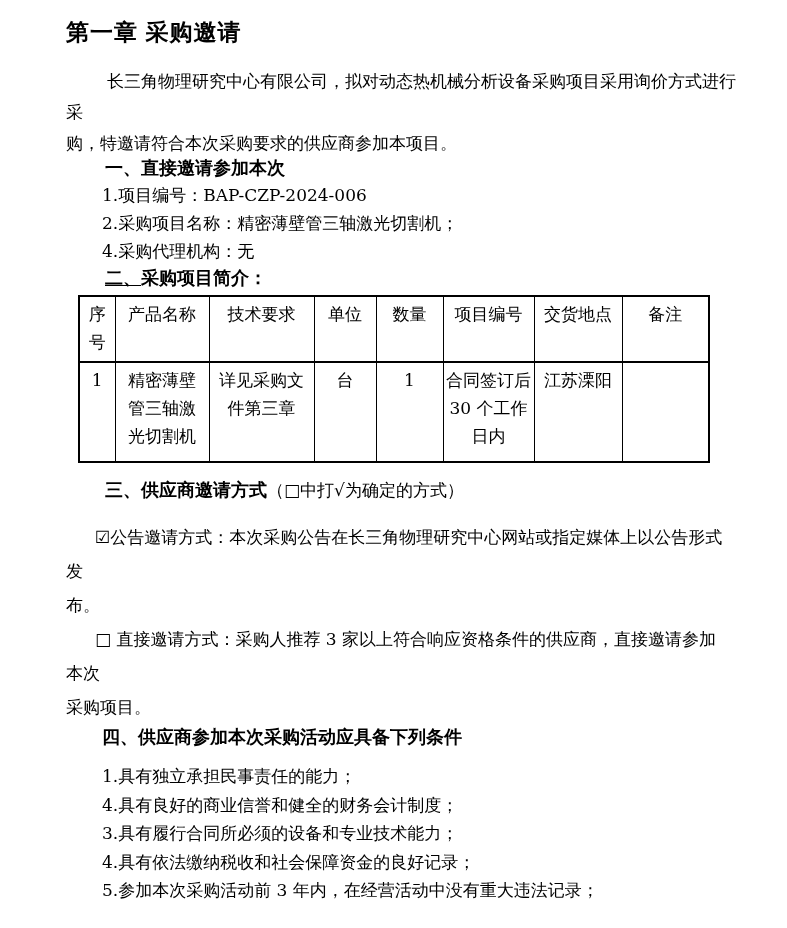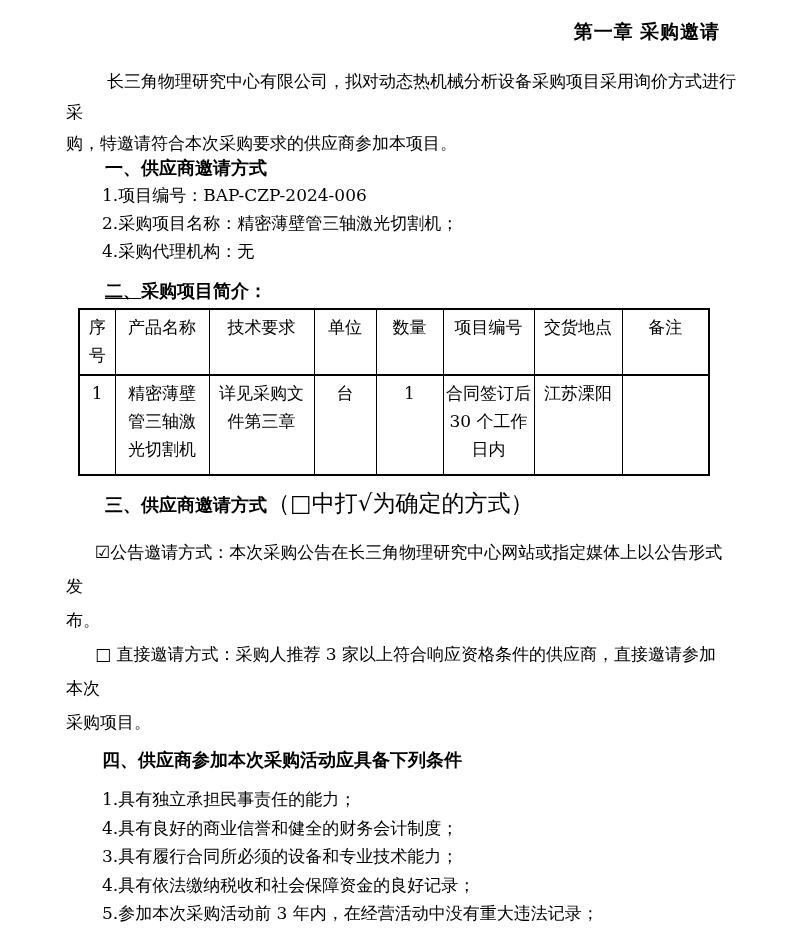--- a/index.html
+++ b/index.html
@@ -7,43 +7,43 @@
     width: 787px; height: 928px;
     background: #ffffff; color: #000000;
     font-family: "DejaVu Serif", "Liberation Serif", serif;
     font-size: 17px;
     overflow: hidden;
   }
   .page { padding: 8px 47px 0 66px; }
 
   .doc-title {
     font-family: "Liberation Sans", "DejaVu Sans", sans-serif;
-    font-size: 19px; font-weight: 700;
-    text-align: right; letter-spacing: 1px;
+    font-size: 23px; font-weight: 700;
+    text-align: left; letter-spacing: 1px;
     margin: 6px 20px 0 0; line-height: 36px;
   }
 
   .intro {
     margin: 16px 0 0 0; line-height: 31px;
     text-indent: 41px; white-space: pre-line;
   }
 
   .sec-heading {
     font-family: "Liberation Sans", "DejaVu Sans", sans-serif;
     font-size: 18px; font-weight: 700;
     margin: 0 0 0 39px; line-height: 26px;
   }
   .sec-heading .note {
     font-family: "DejaVu Serif", "Liberation Serif", serif;
-    font-weight: 400; font-size: 23px;
+    font-weight: 400; font-size: 17px;
   }
   #heading-1 { margin-top: -4px; }
-  #heading-2 { margin-top: 13px; }
+  #heading-2 { }
   #heading-3 { margin-top: 14px; }
-  #heading-4 { margin-top: 8px; margin-left: 36px; }
+  #heading-4 { margin-left: 36px; }
   .underline { text-decoration: underline; }
 
   .num-list { list-style: none; margin: 0; padding: 0 0 0 36px; }
   .num-list li { line-height: 28px; }
   .list2 { margin-top: 12px; }
   .list2 li { line-height: 28.5px; }
 
   table.doc-table {
     border-collapse: collapse; table-layout: fixed;
     width: 630px; margin: 4px 0 0 12px;
@@ -70,21 +70,21 @@
 </head>
 <body>
 
 <div class="page">
 
   <h1 class="doc-title">第一章 采购邀请</h1>
 
   <p class="intro">长三角物理研究中心有限公司，拟对动态热机械分析设备采购项目采用询价方式进行采
 购，特邀请符合本次采购要求的供应商参加本项目。</p>
 
-  <h2 class="sec-heading" id="heading-1">一、供应商邀请方式</h2>
+  <h2 class="sec-heading" id="heading-1">一、直接邀请参加本次</h2>
 
   <ul class="num-list">
     <li>1.项目编号：BAP-CZP-2024-006</li>
     <li>2.采购项目名称：精密薄壁管三轴激光切割机；</li>
     <li>4.采购代理机构：无</li>
   </ul>
 
   <h2 class="sec-heading" id="heading-2"><span class="underline">二、</span><span>采购项目简介：</span></h2>
 
   <table class="doc-table">

